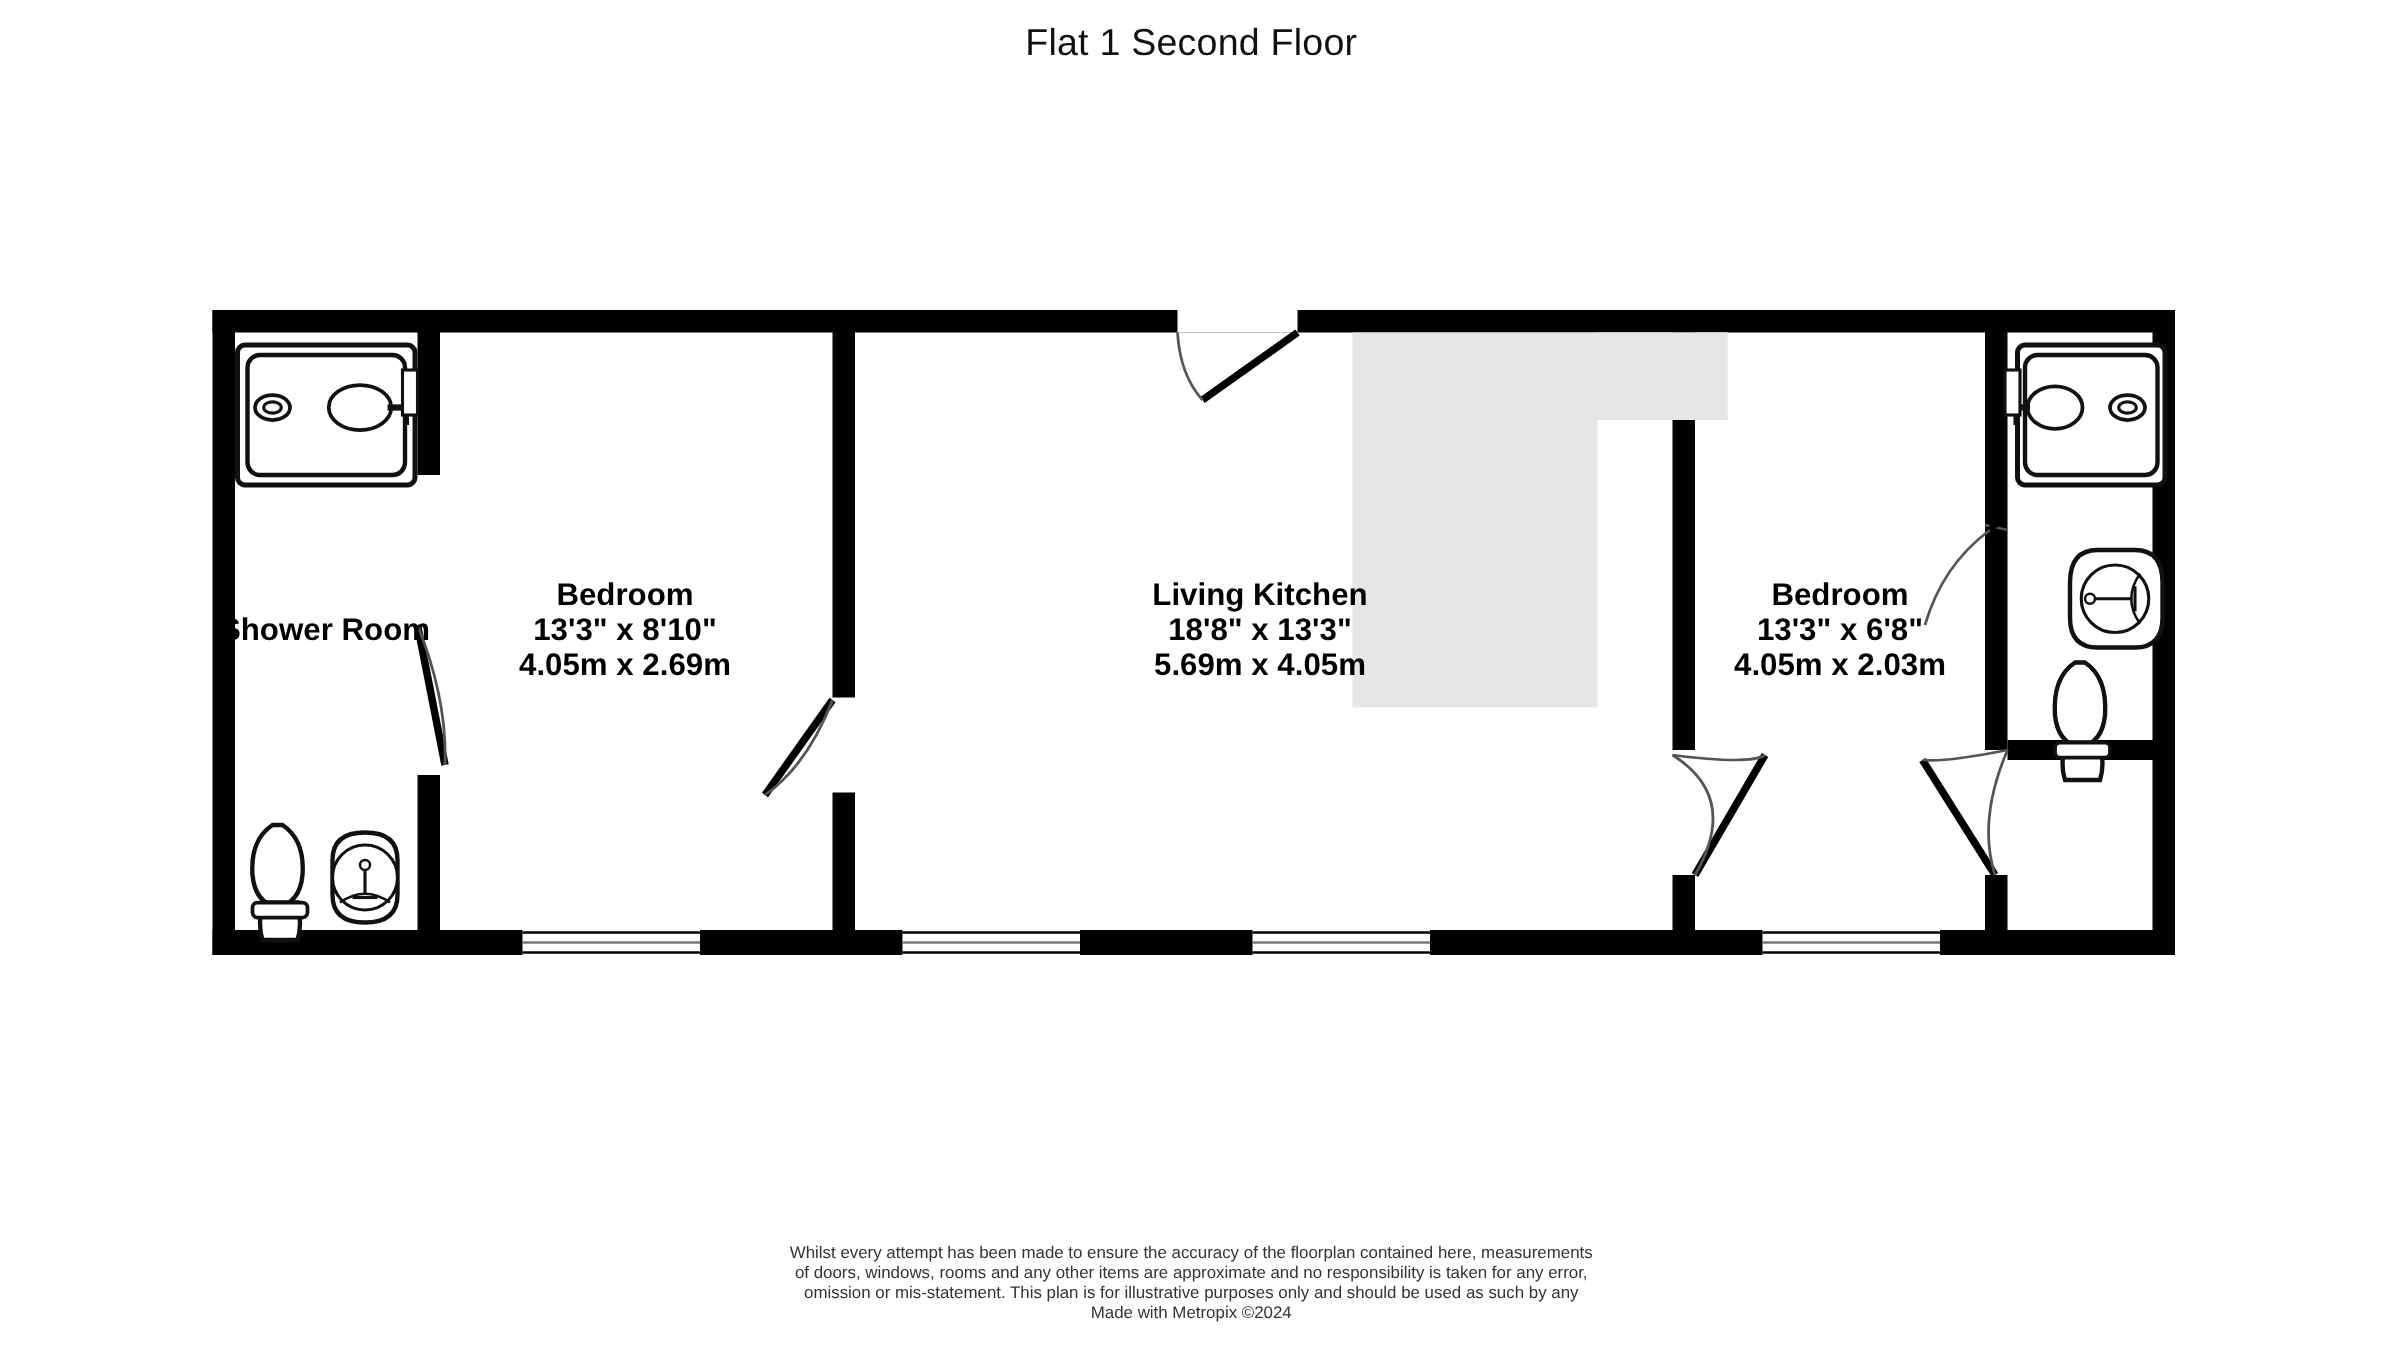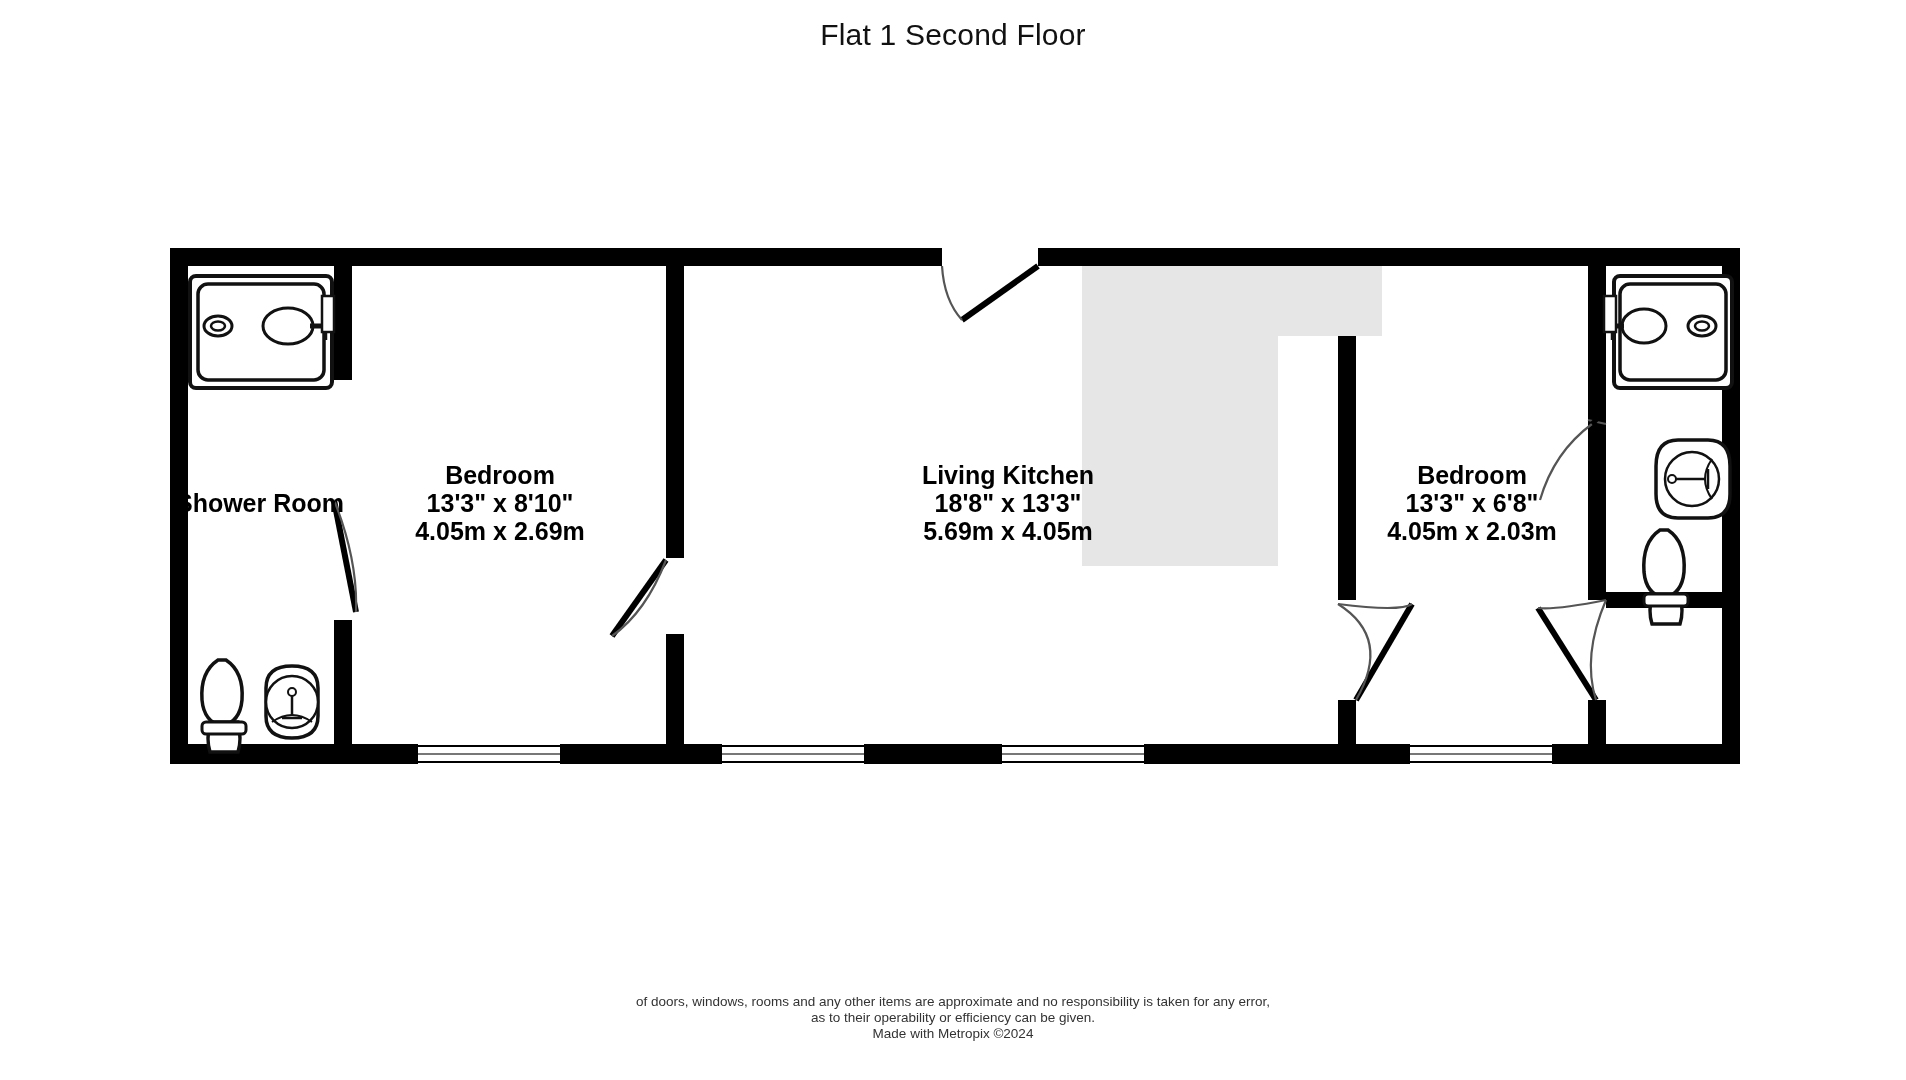--- a/index.html
+++ b/index.html
@@ -217,16 +217,17 @@
 
   <g>
     <text class="room-label" x="1472" y="484" text-anchor="middle" font-size="25">Bedroom</text>
     <text class="room-label" x="1472" y="512" text-anchor="middle" font-size="25">13'3"  x 6'8"</text>
     <text class="room-label" x="1472" y="540" text-anchor="middle" font-size="25">4.05m  x 2.03m</text>
   </g>
 
 </svg>
 
 <div id="footer-disclaimer">
+  <span class="line">Whilst every attempt has been made to ensure the accuracy of the floorplan contained here, measurements</span>
   <span class="line">of doors, windows, rooms and any other items are approximate and no responsibility is taken for any error,</span>
-  <span class="line">as to their operability or efficiency can be given.</span>
+  <span class="line">omission or mis-statement. This plan is for illustrative purposes only and should be used as such by any</span>
   <span id="footer-credit">Made with Metropix ©2024</span>
 </div>
 
 </body></html>

